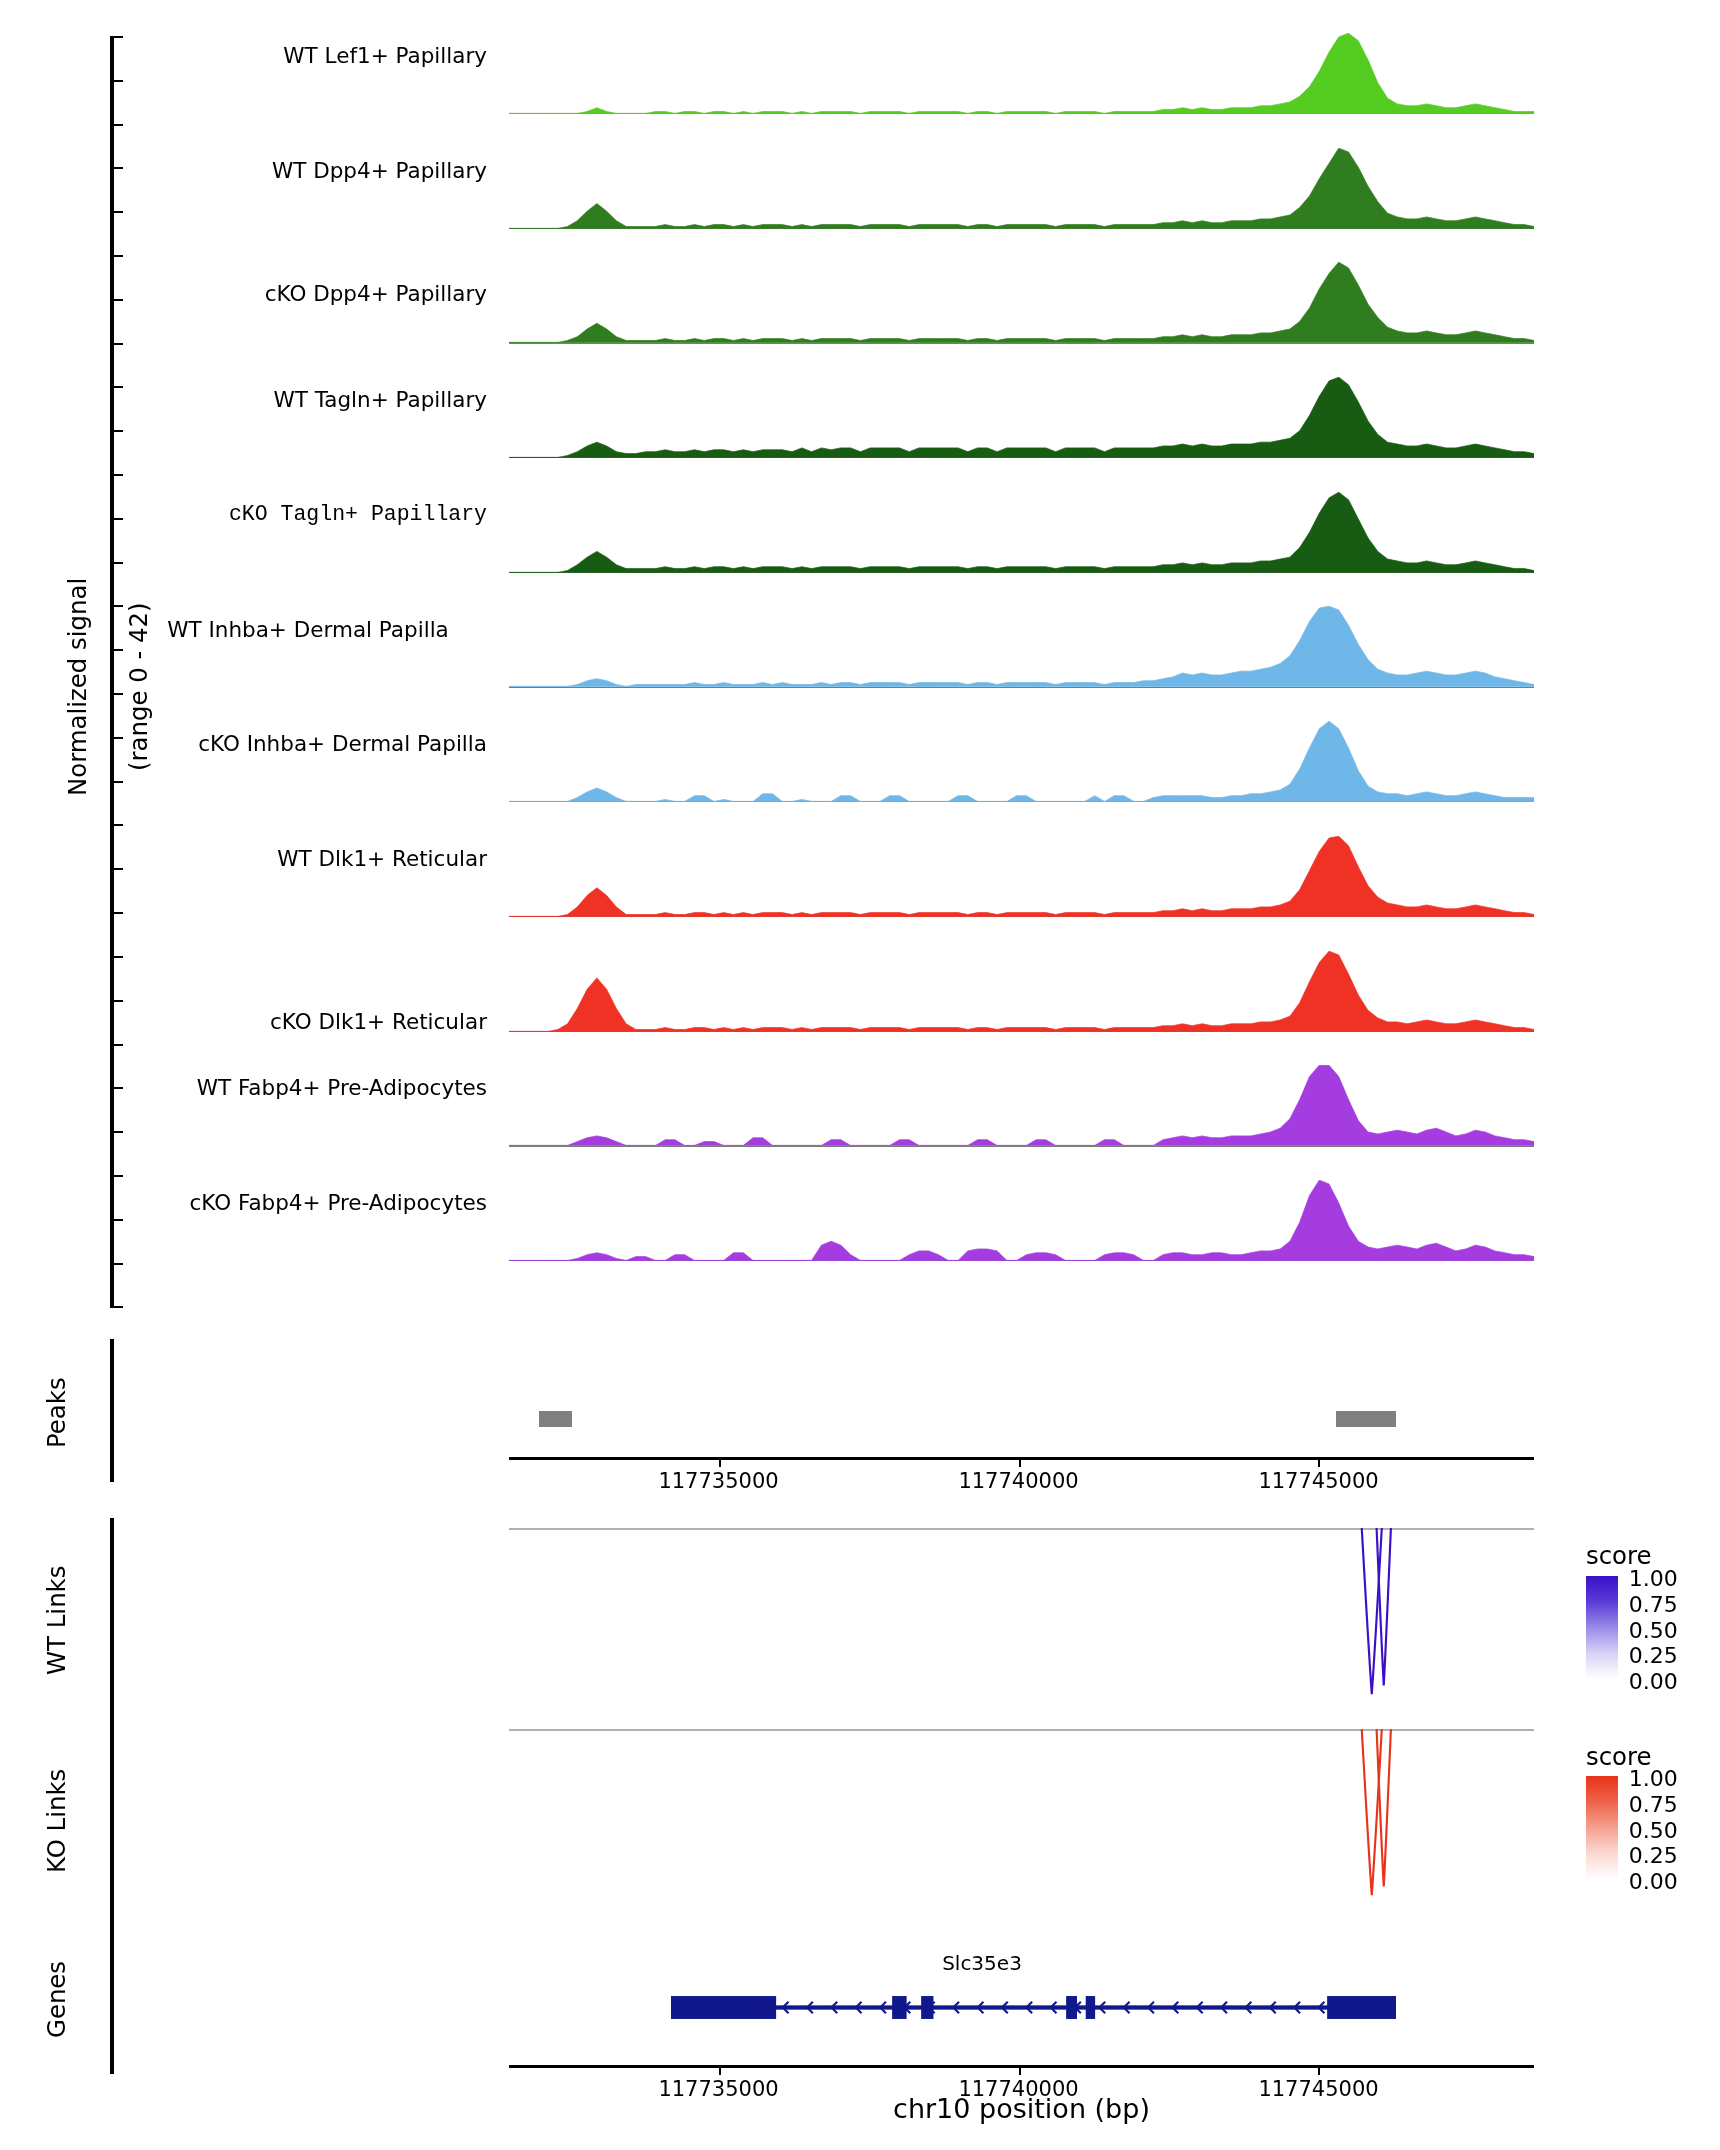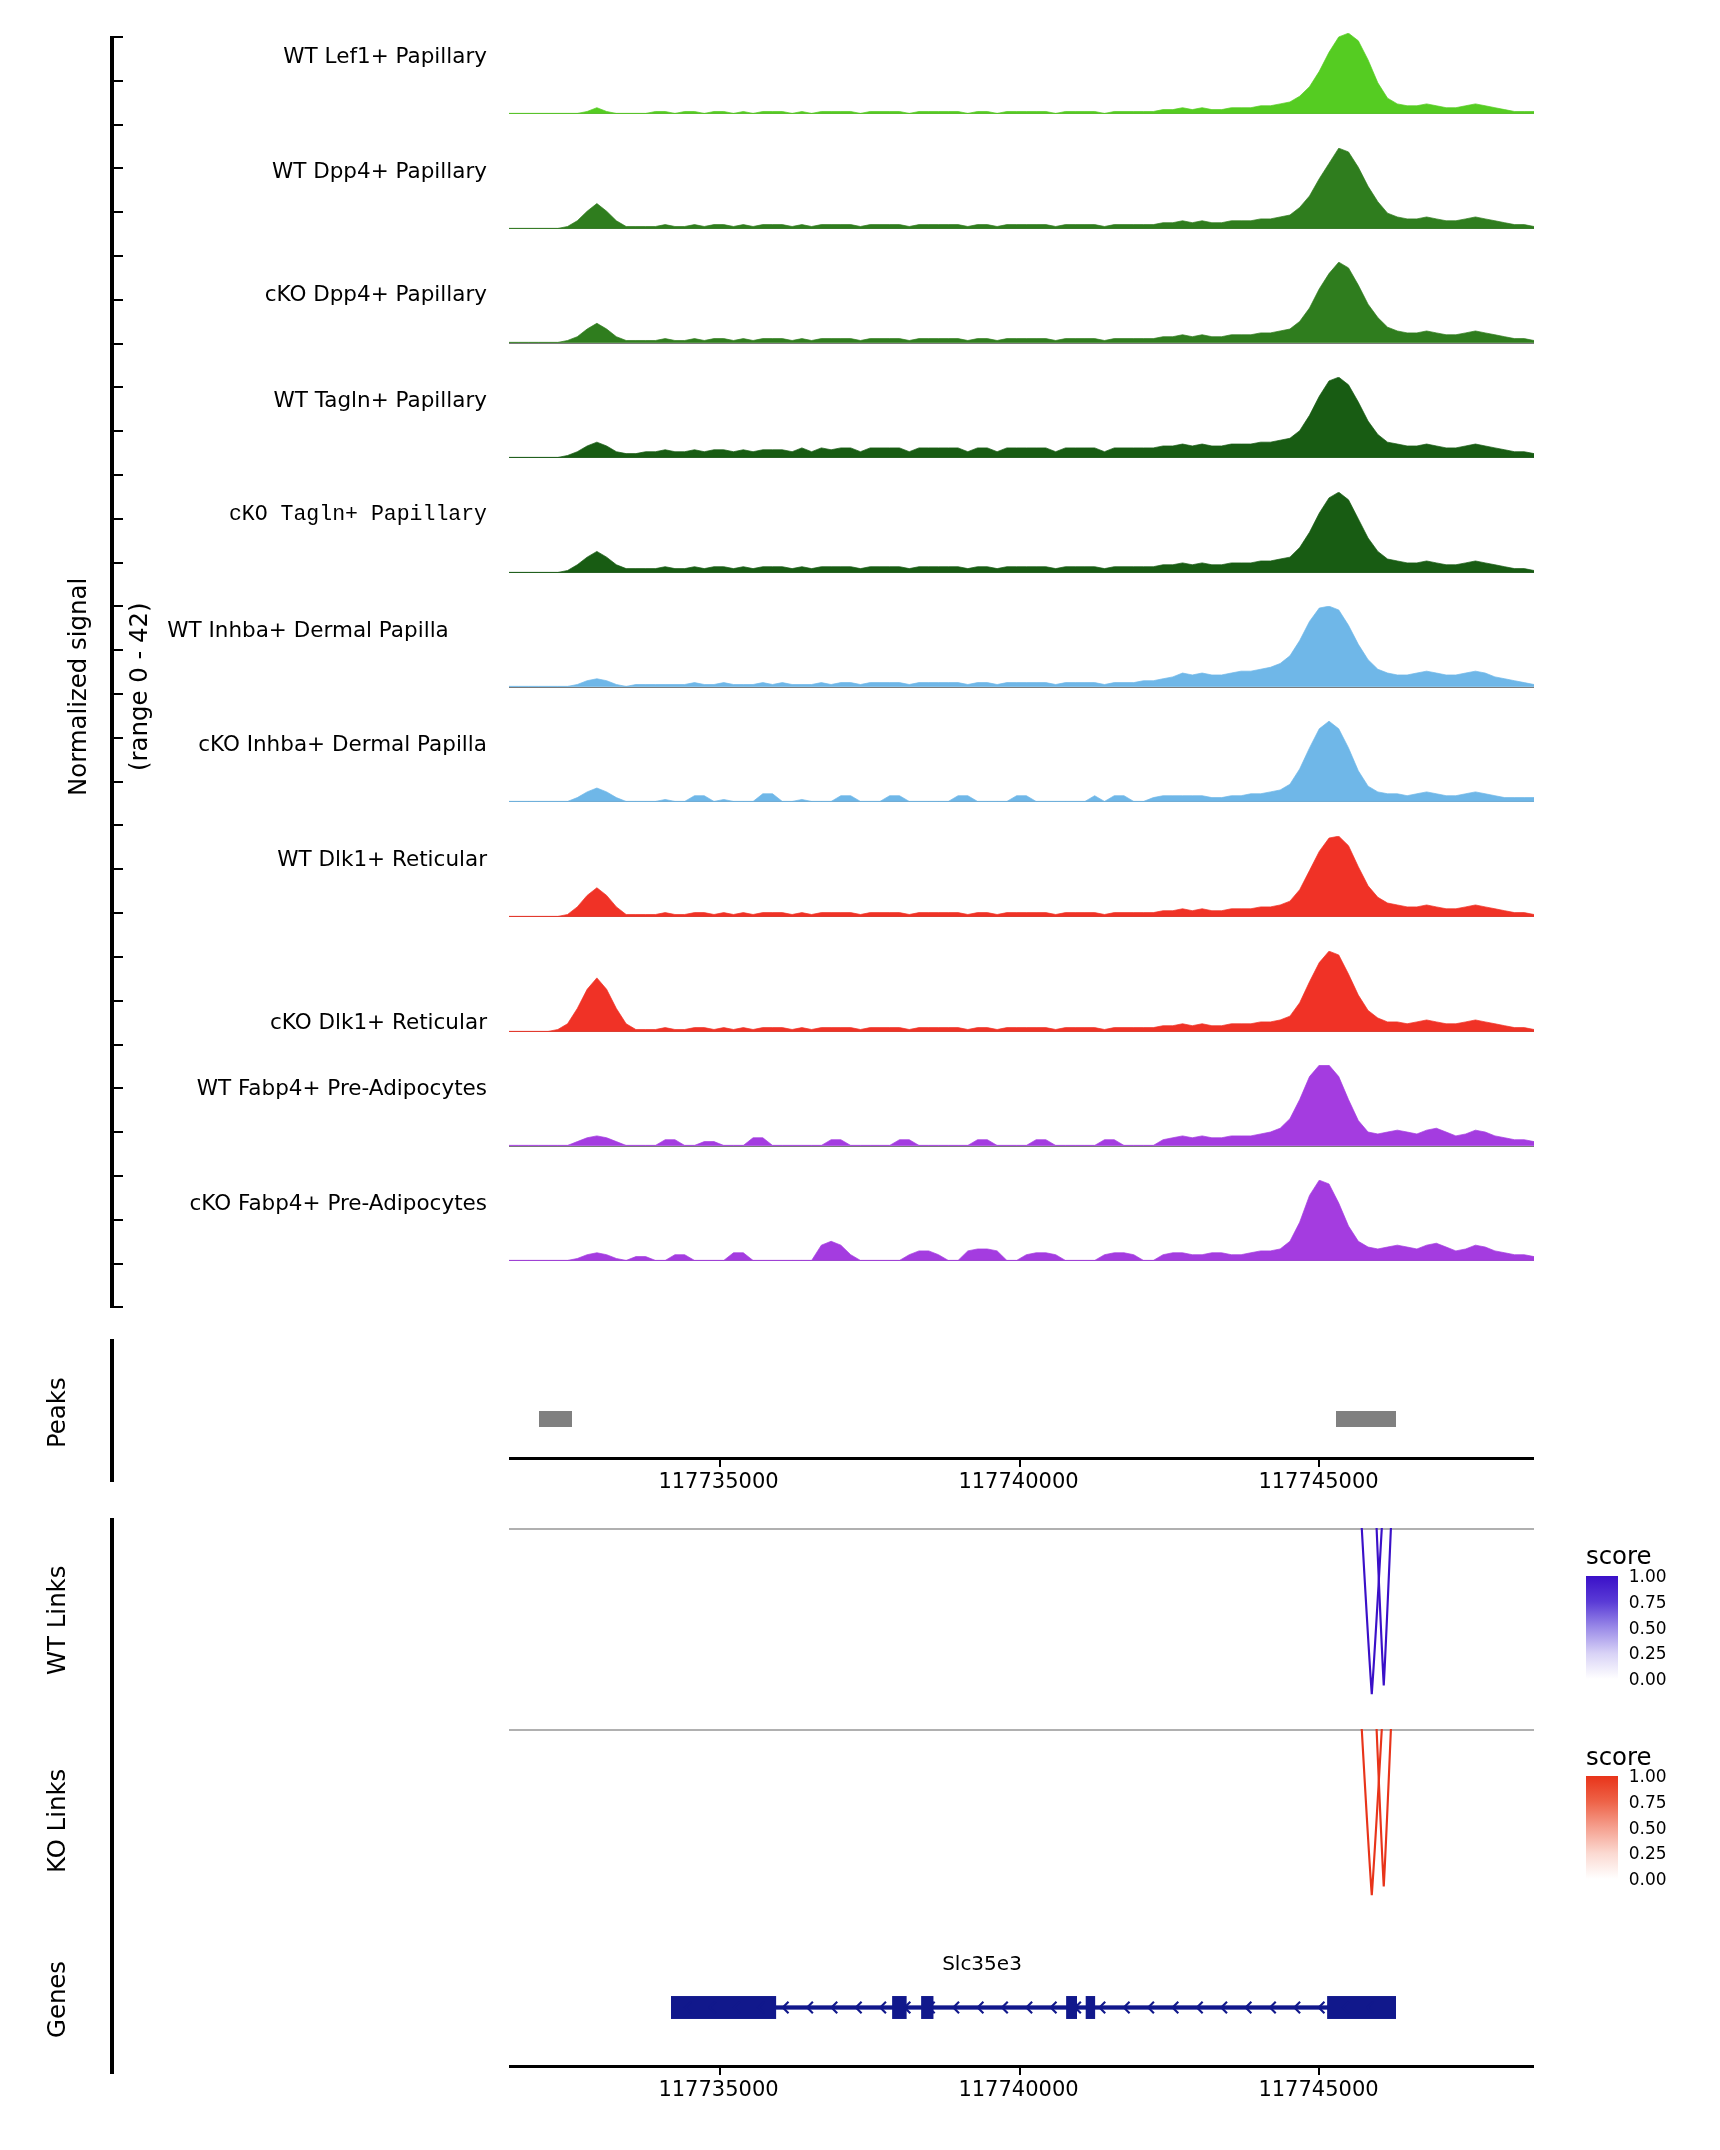--- a/index.html
+++ b/index.html
@@ -96,21 +96,21 @@
   .legend-title {
     position: absolute;
     font-size: 24.4px;
   }
   .legend-gradient {
     position: absolute;
     border: 0px solid #fff;
   }
   .legend-tick-label {
     position: absolute;
-    font-size: 17px;
+    font-size: 22px;
     white-space: nowrap;
   }
 
   .gene-name {
     position: absolute;
     font-size: 20px;
     text-align: center;
     white-space: nowrap;
   }
 
@@ -339,15 +339,16 @@
   <div id="axis-bottom" style="position:absolute; left:0; top:2065px; width:1721px; height:65px;">
       <div class="genome-axis-line" style="left: 509px; top: 0px; width: 1025px;"></div>
       <div class="genome-tick" style="left: 719px; top: 2.9px;"></div>
       <div class="genome-tick-label" style="left: 611px; width: 215px; top: 11.5px;">117735000</div>
       <div class="genome-tick" style="left: 1019px; top: 2.9px;"></div>
       <div class="genome-tick-label" style="left: 911px; width: 215px; top: 11.5px;">117740000</div>
       <div class="genome-tick" style="left: 1318px; top: 2.9px;"></div>
       <div class="genome-tick-label" style="left: 1211px; width: 215px; top: 11.5px;">117745000</div>
     </div>
 
+  <div class="xaxis-title" style="left:509px; top:2093px; width:1025px;">chr10 position (bp)</div>
 
 </div>
 
 
 </body></html>

